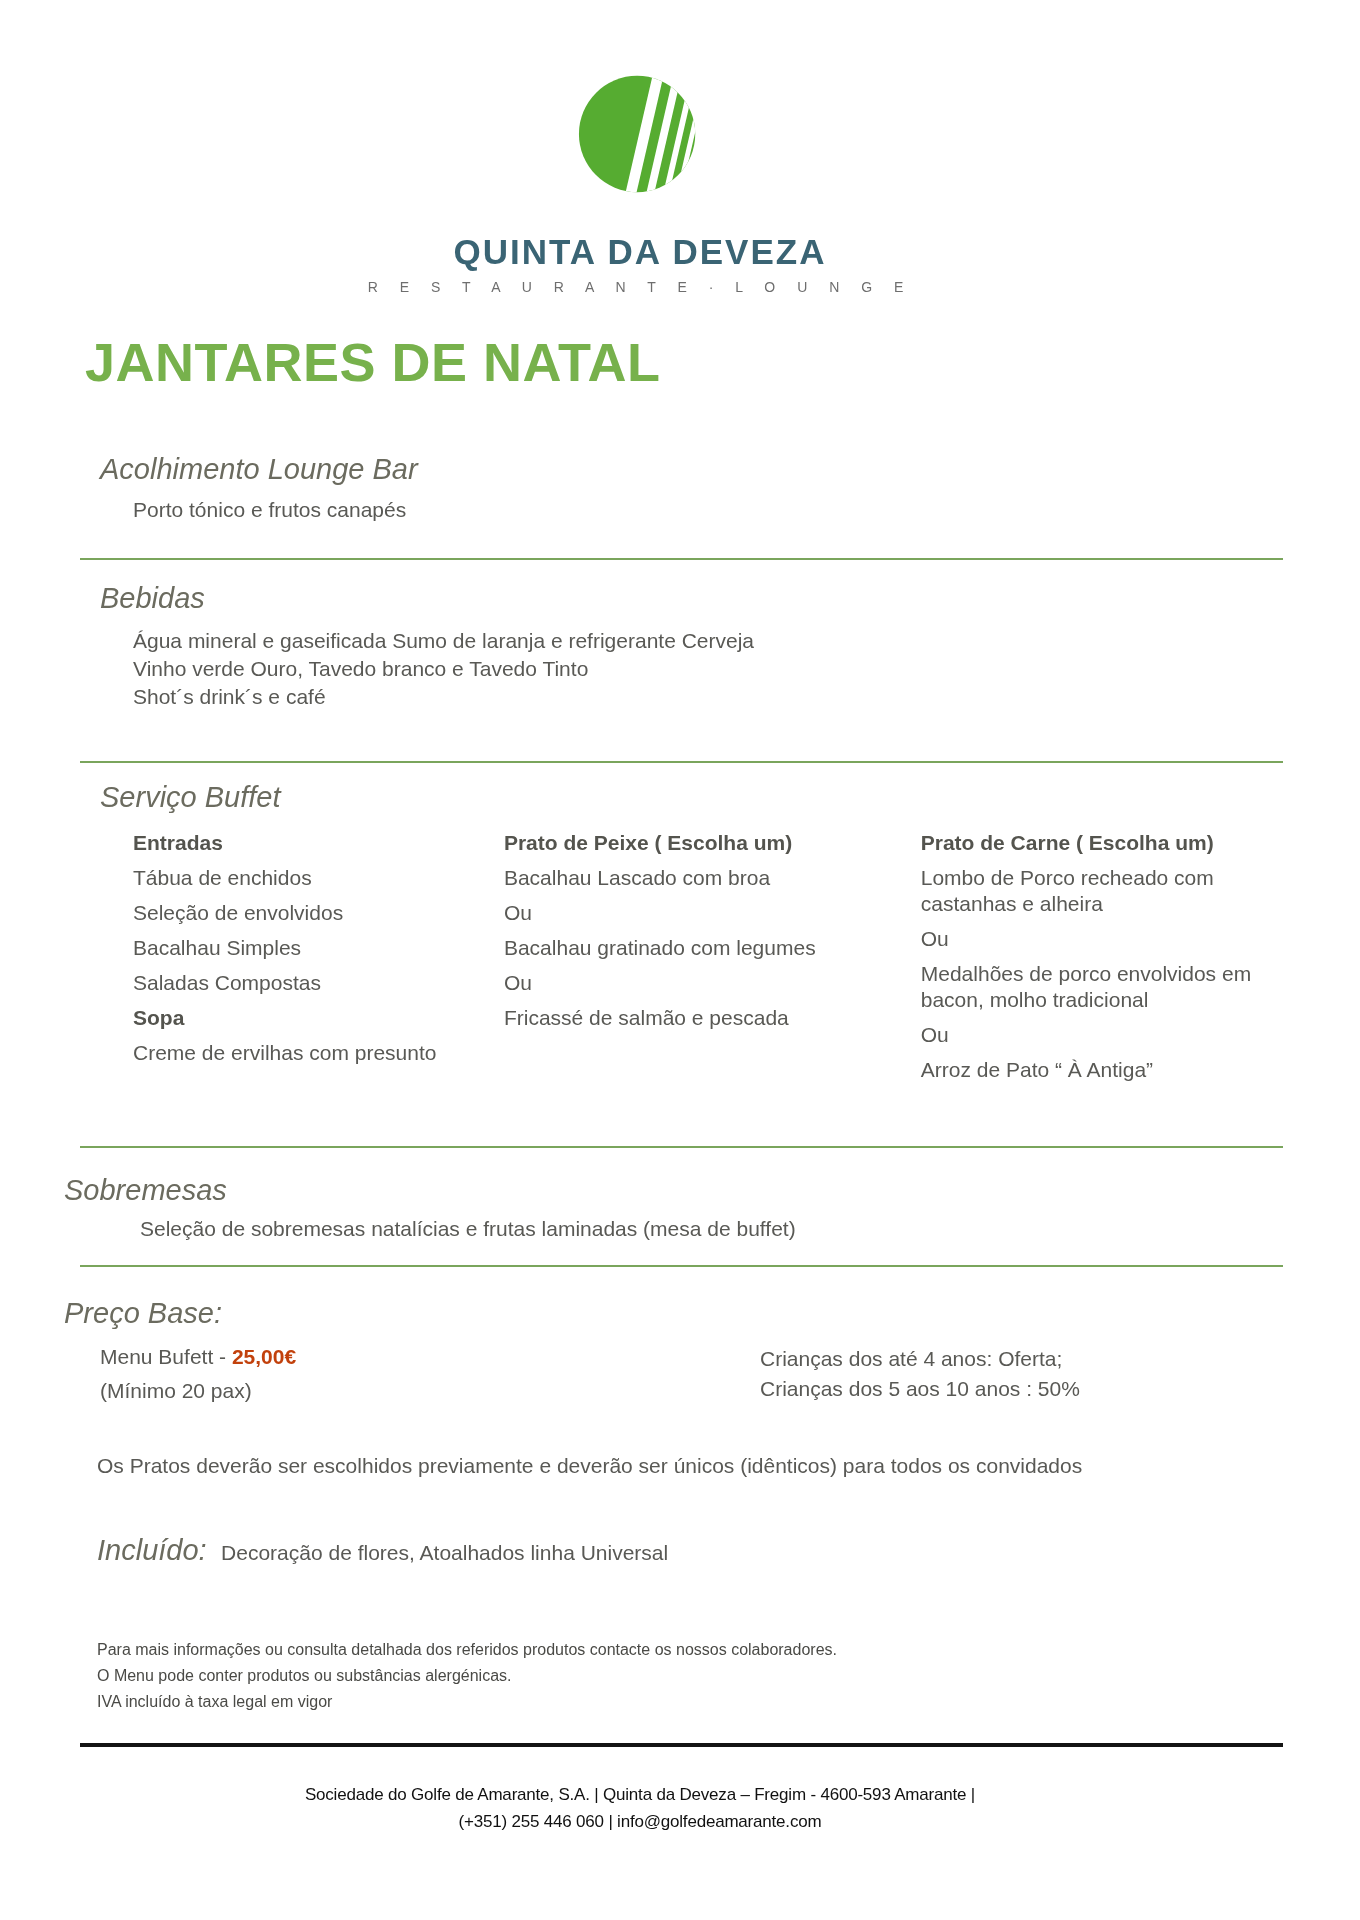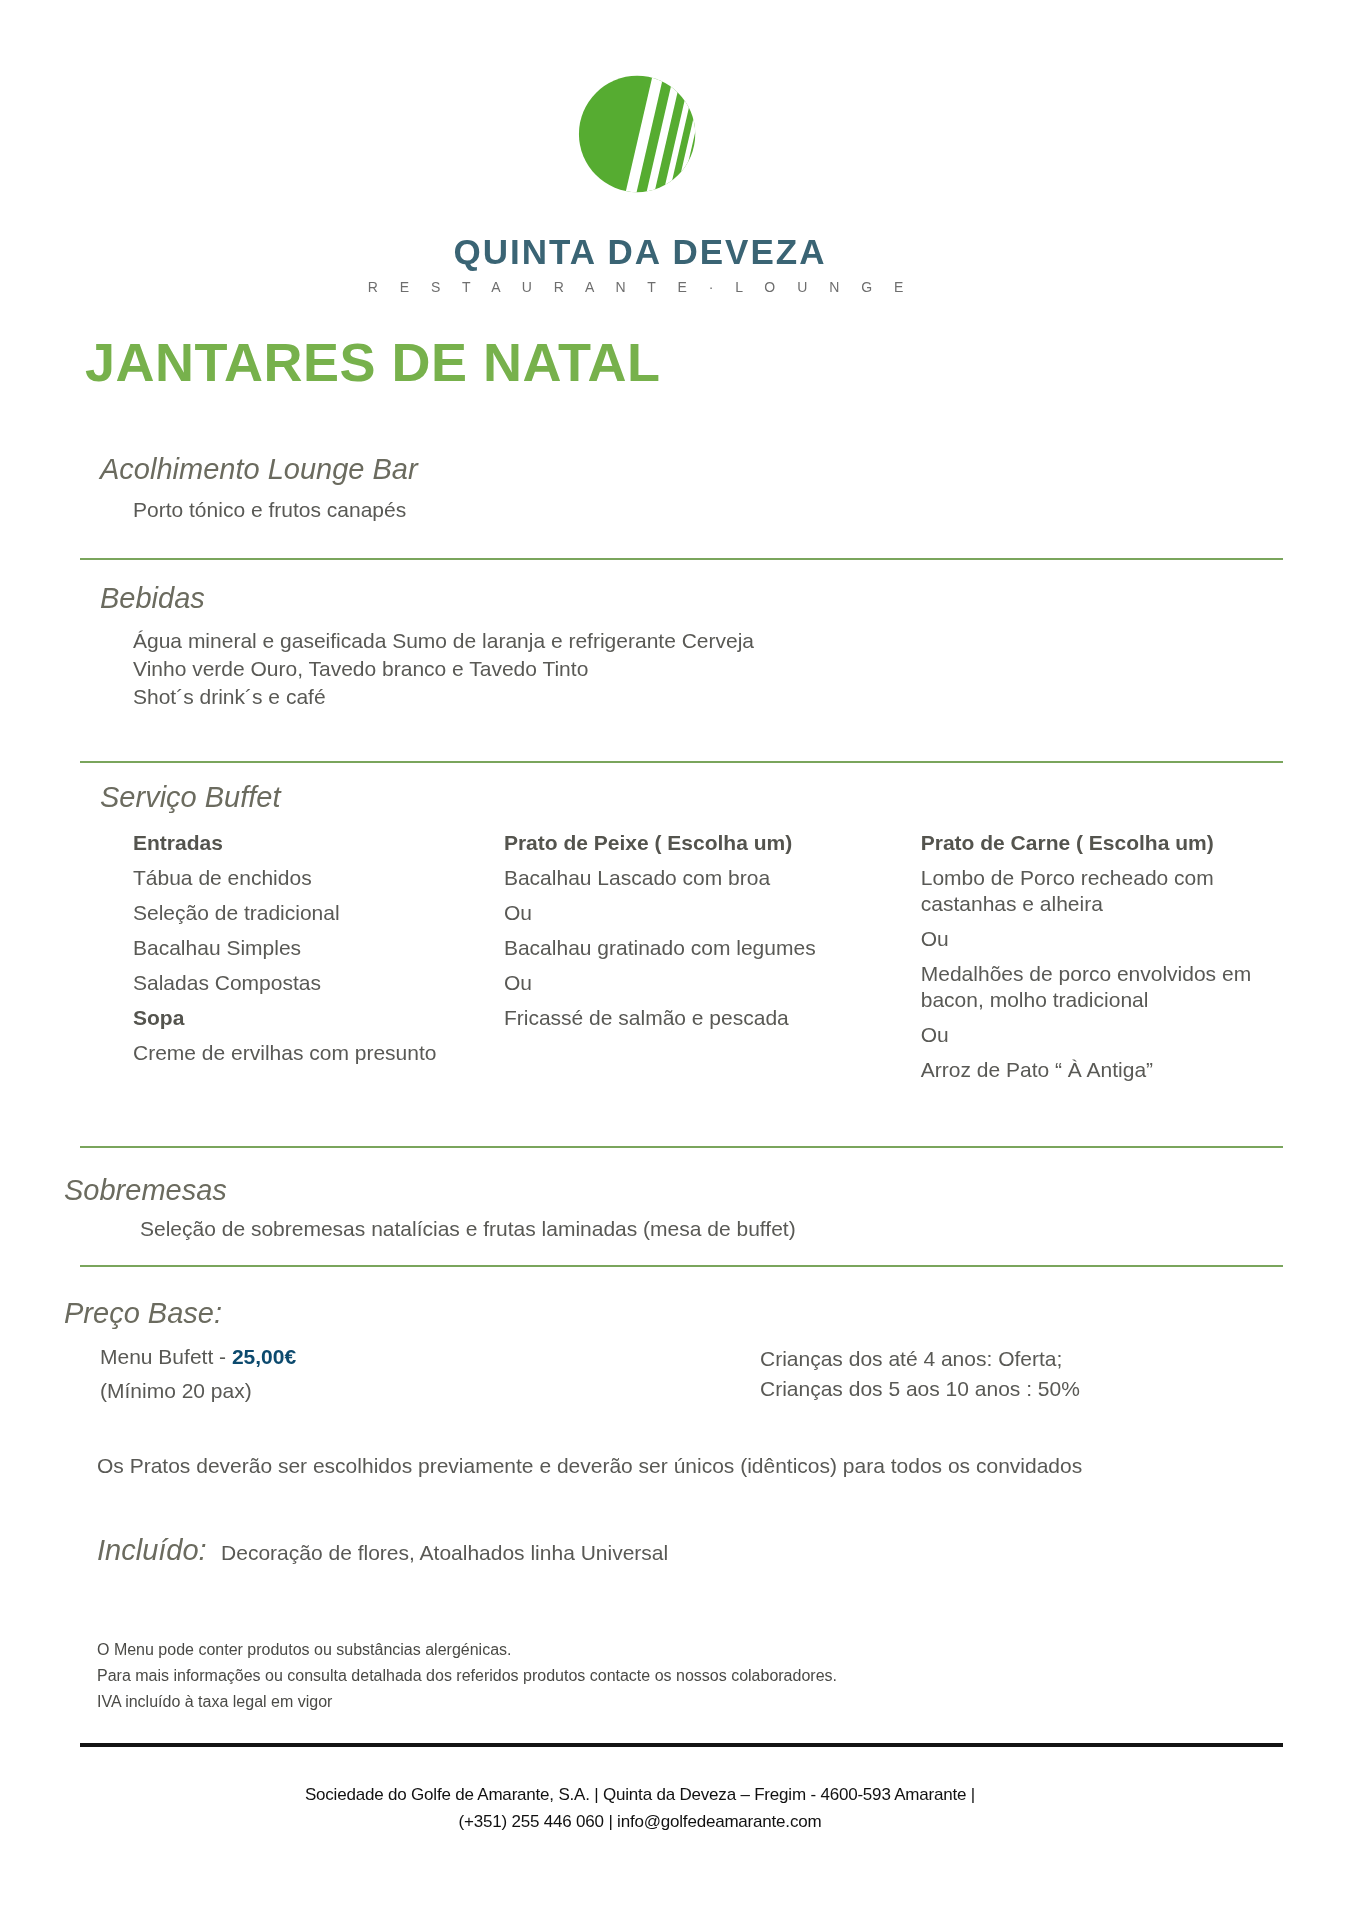--- a/index.html
+++ b/index.html
@@ -78,21 +78,21 @@
 
   
   .sec-sobremesas { margin-top: 26px; }
   .sec-sobremesas .items { margin-top: 8px; margin-left: 140px; }
   .div-4 { margin-top: 22px; }
 
   
   .sec-preco { margin-top: 30px; }
   .preco-row { display: flex; margin-top: 10px; }
   .preco-left { margin-left: 100px; width: 560px; font-size: 21px; line-height: 34px; }
-  .price-bold { font-weight: bold; color: #0c4a6e; }
+  .price-bold { font-weight: bold; color: #c2410c; }
   .preco-right { margin-left: 100px; font-size: 21px; line-height: 30px; padding-top: 4px; }
 
   .dishes-note { margin: 46px 0 0 97px; font-size: 21px; color: #595955; }
 
   .included-row { margin: 56px 0 0 97px; }
   .included-label { font-style: italic; font-size: 29px; color: #6B6B5F; text-align: right; }
   .included-text { font-size: 21px; color: #595955; margin-left: 10px; }
 
   
   .fine-print { margin: 70px 0 0 97px; font-size: 16px; line-height: 26px; color: #4a4a46; }
@@ -151,21 +151,21 @@
 
   <div class="divider div-2"></div>
 
   <div class="sec-buffet">
     <div class="section-title">Serviço Buffet</div>
     <div class="buffet-grid">
 
       <div class="buffet-col buffet-col-1">
         <div class="buffet-heading">Entradas</div>
         <div class="buffet-item">Tábua de enchidos</div>
-        <div class="buffet-item">Seleção de tradicional</div>
+        <div class="buffet-item">Seleção de envolvidos</div>
         <div class="buffet-item">Bacalhau Simples</div>
         <div class="buffet-item">Saladas Compostas</div>
         <div class="buffet-heading group2">Sopa</div>
         <div class="buffet-item">Creme de ervilhas com presunto</div>
       </div>
 
       <div class="buffet-col buffet-col-2">
         <div class="buffet-heading">Prato de Peixe ( Escolha um)</div>
         <div class="buffet-item">Bacalhau Lascado com broa</div>
         <div class="buffet-item">Ou</div>
@@ -212,22 +212,22 @@
   </div>
 
   <div class="dishes-note">Os Pratos deverão ser escolhidos previamente e deverão ser únicos (idênticos) para todos os convidados</div>
 
   <div class="included-row">
     <span class="included-label">Incluído:</span>
     <span class="included-text">Decoração de flores, Atoalhados linha Universal</span>
   </div>
 
   <div class="fine-print">
+    <div>Para mais informações ou consulta detalhada dos referidos produtos contacte os nossos colaboradores.</div>
     <div>O Menu pode conter produtos ou substâncias alergénicas.</div>
-    <div>Para mais informações ou consulta detalhada dos referidos produtos contacte os nossos colaboradores.</div>
     <div>IVA incluído à taxa legal em vigor</div>
   </div>
 
   <div class="divider black div-5"></div>
 
   <div class="footer">
     <div>Sociedade do Golfe de Amarante, S.A. | Quinta da Deveza – Fregim - 4600-593 Amarante |</div>
     <div>(+351) 255 446 060 | info@golfedeamarante.com</div>
   </div>
 

